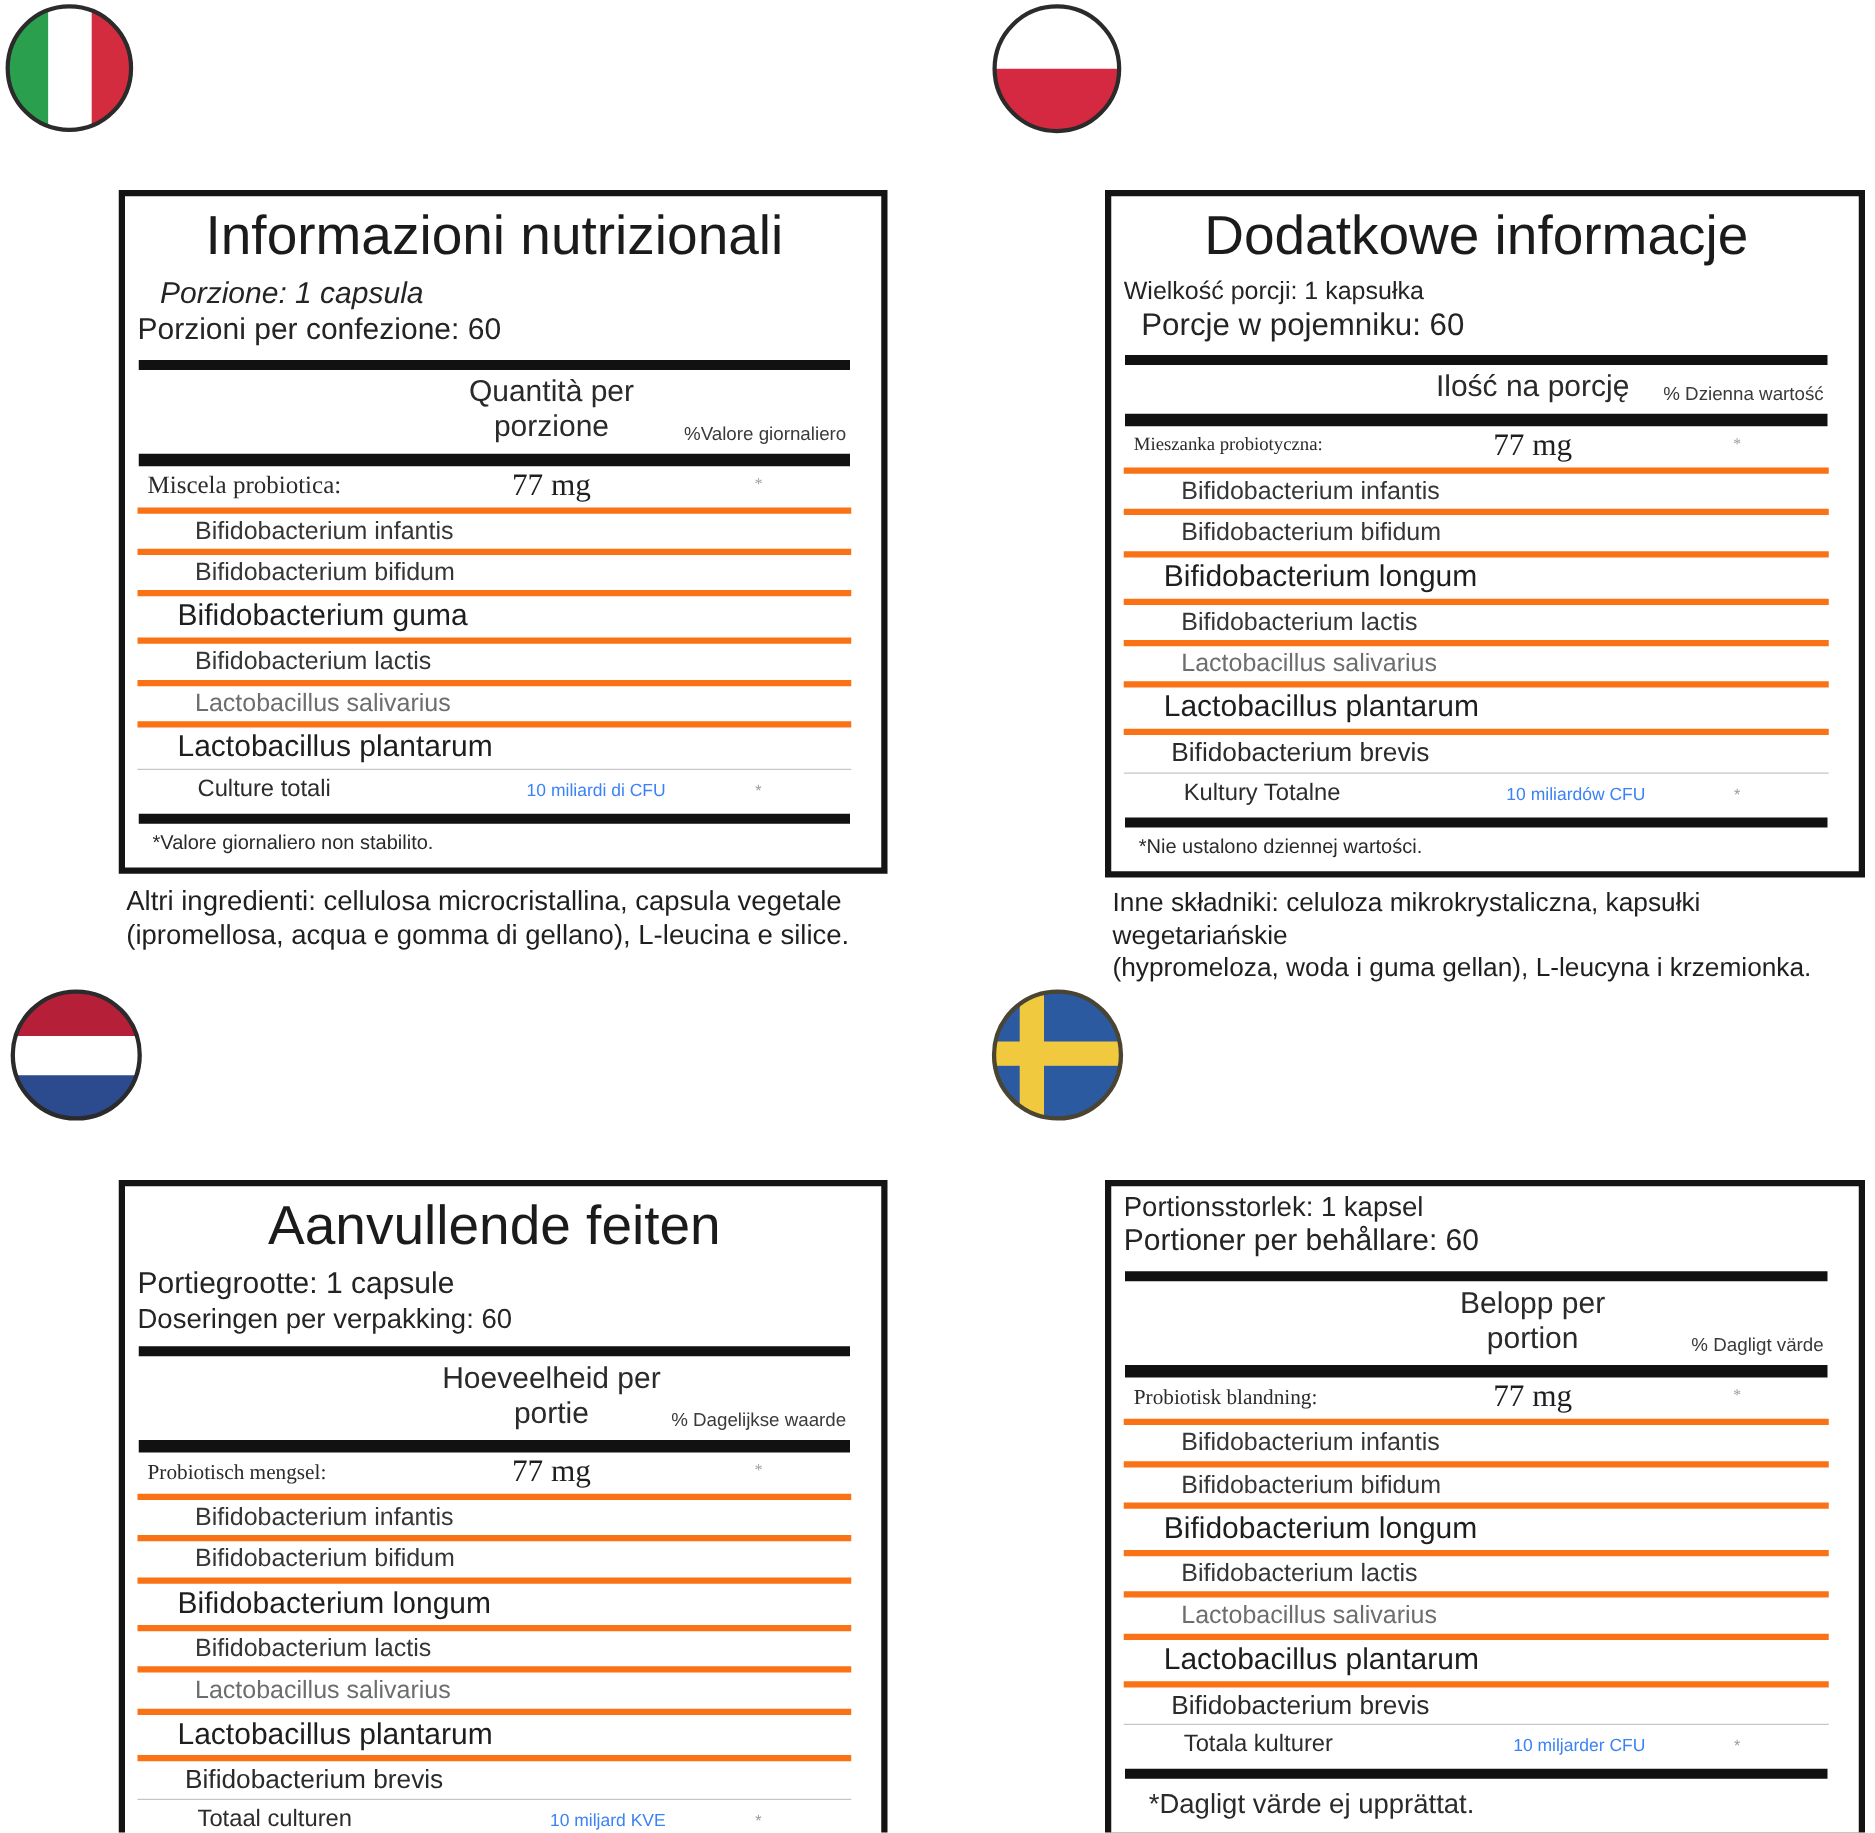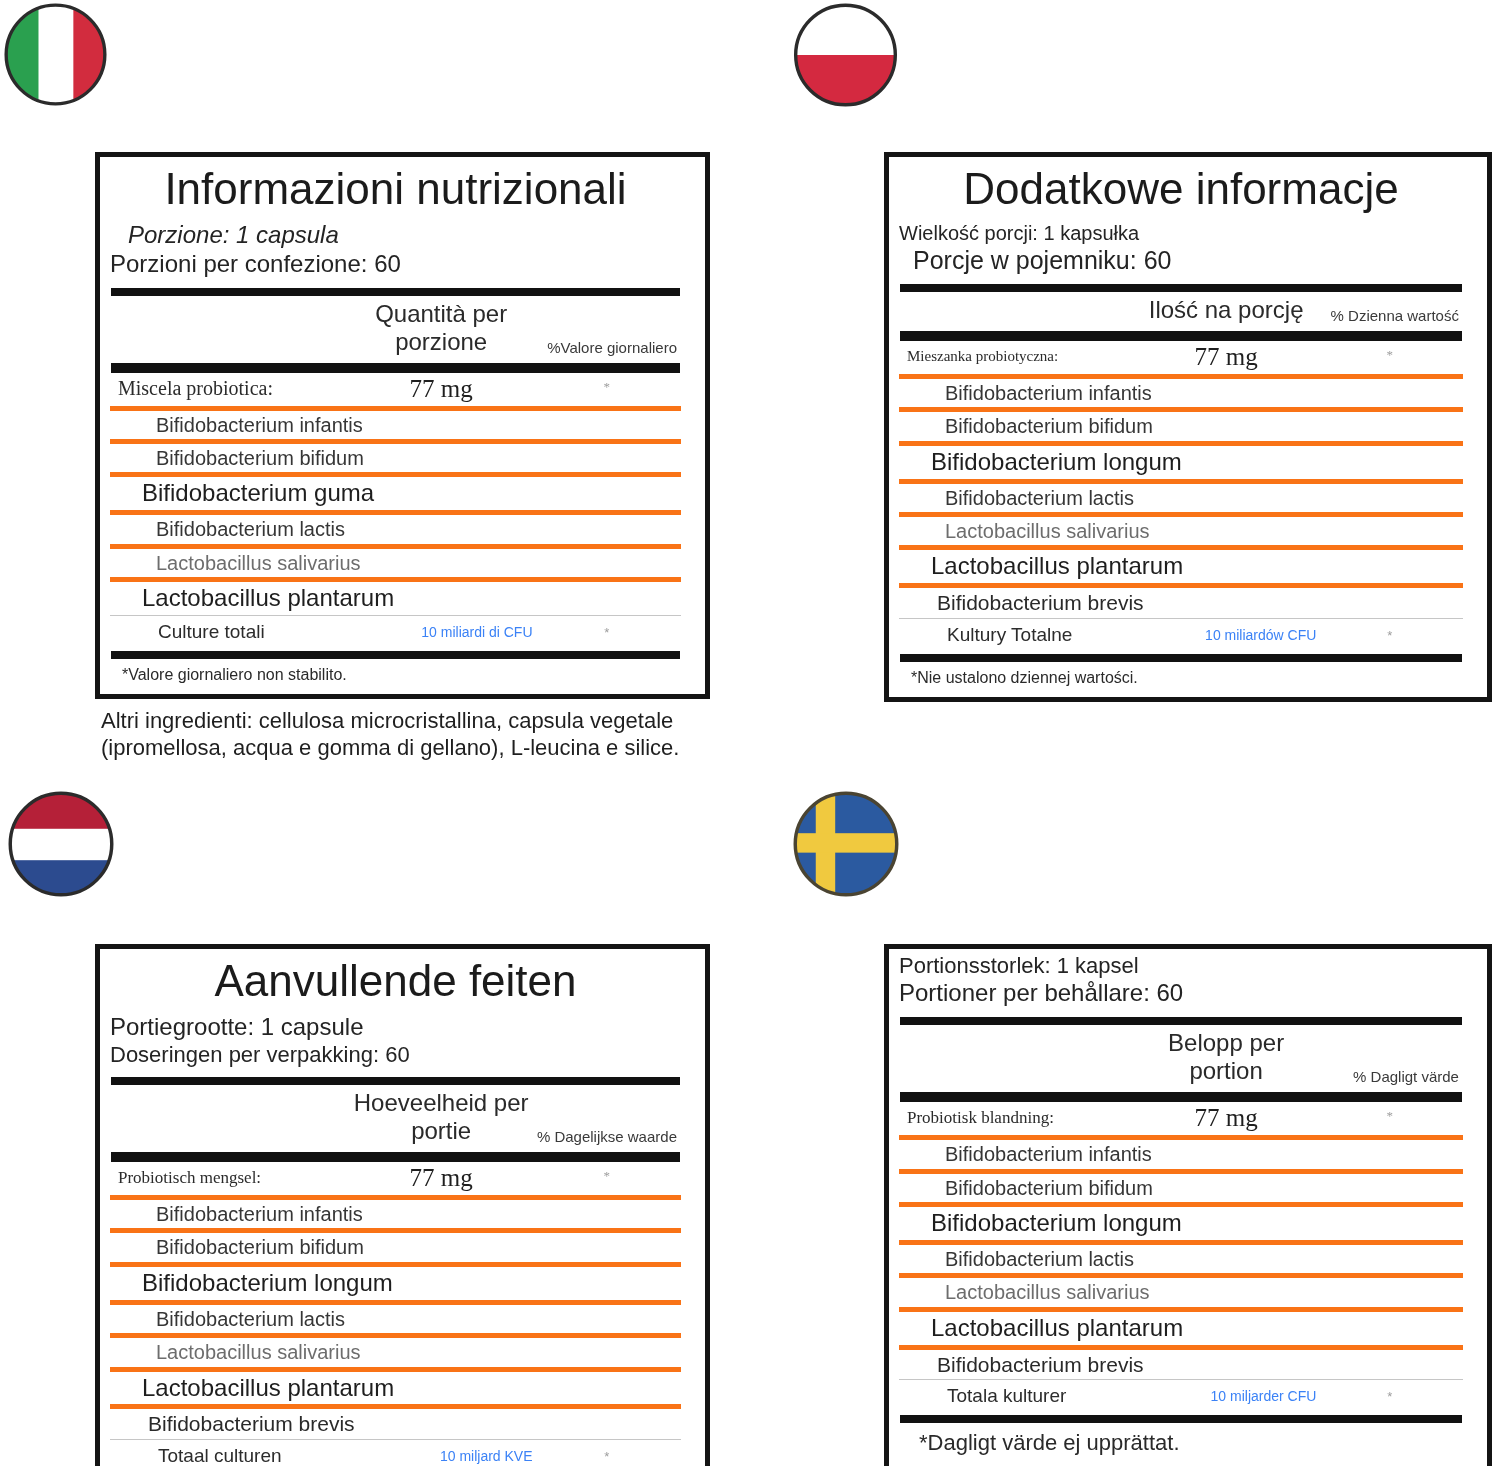--- a/index.html
+++ b/index.html
@@ -186,20 +186,24 @@
     <div class="sp sp-5">Lactobacillus plantarum</div>
     <div class="sp sp-6">Bifidobacterium brevis</div>
     <div class="grid-row total-row">
       <div class="total-label">Kultury Totalne</div>
       <div class="total-value">10 miliardów CFU</div>
       <div class="dvmark">*</div>
     </div>
     <div class="bar bot"></div>
     <div class="footnote">*Nie ustalono dziennej wartości.</div>
   </div>
+  <div class="ingredients p-pl">
+    <div class="ing-line1">Inne składniki: celuloza mikrokrystaliczna, kapsułki wegetariańskie</div>
+    <div class="ing-line2">(hypromeloza, woda i guma gellan), L-leucyna i krzemionka.</div>
+  </div>
 </div>
 
 <div class="group" style="left:95px;top:944px;width:615px;">
   <div class="panel p-nl">
     <div class="title">Aanvullende feiten</div>
     <div class="serving1">Portiegrootte: 1 capsule</div>
     <div class="serving2">Doseringen per verpakking: 60</div>
     <div class="bar"></div>
     <div class="grid-row head-row">
       <div></div>

